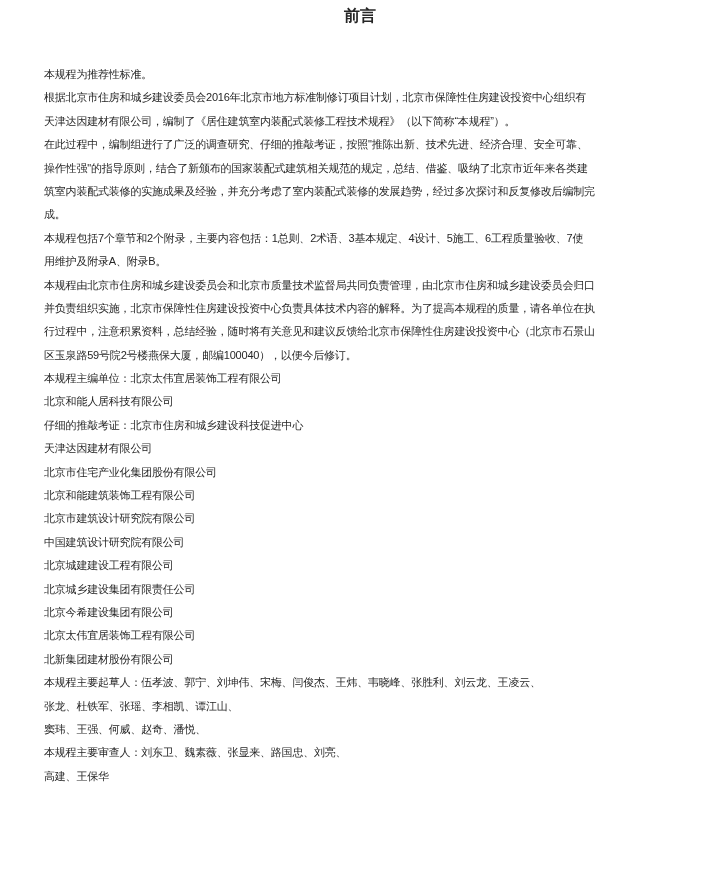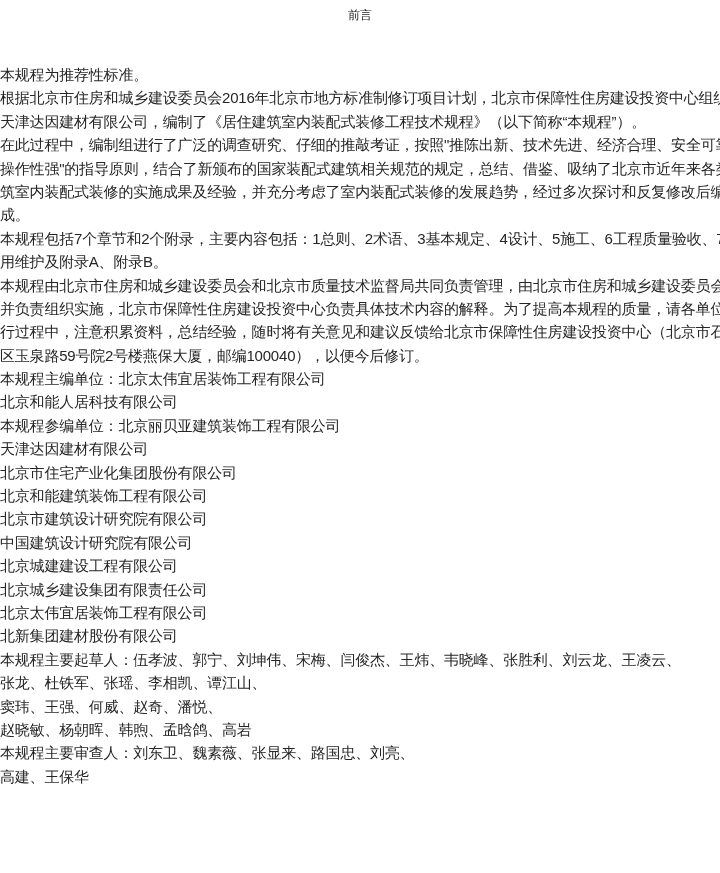--- a/index.html
+++ b/index.html
@@ -14,38 +14,39 @@
     overflow: hidden;
     font-family: "Liberation Sans", sans-serif;
     color: #262626;
   }
   .doc-title {
     position: absolute;
     top: 6px;
     left: 0;
     width: 720px;
     text-align: center;
-    font-size: 12px;
+    font-size: 16px;
     line-height: 19px;
-    font-weight: normal;
+    font-weight: bold;
     white-space: nowrap;
   }
   .doc-body {
     position: absolute;
     top: 63px;
     left: 0;
     width: 720px;
   }
   .text-line {
     height: 23.4px;
     line-height: 23.4px;
-    font-size: 15px;
+    font-size: 11px;
     letter-spacing: -0.2px;
     white-space: nowrap;
     overflow: hidden;
+    margin-left: 44px;
   }
 </style>
 </head>
 <body>
 
 <div class="doc-title">前言</div>
 
 <div class="doc-body">
     <div class="text-line">本规程为推荐性标准。</div>
     <div class="text-line">根据北京市住房和城乡建设委员会2016年北京市地方标准制修订项目计划，北京市保障性住房建设投资中心组织有</div>
@@ -55,29 +56,29 @@
     <div class="text-line">筑室内装配式装修的实施成果及经验，并充分考虑了室内装配式装修的发展趋势，经过多次探讨和反复修改后编制完</div>
     <div class="text-line">成。</div>
     <div class="text-line">本规程包括7个章节和2个附录，主要内容包括：1总则、2术语、3基本规定、4设计、5施工、6工程质量验收、7使</div>
     <div class="text-line">用维护及附录A、附录B。</div>
     <div class="text-line">本规程由北京市住房和城乡建设委员会和北京市质量技术监督局共同负责管理，由北京市住房和城乡建设委员会归口</div>
     <div class="text-line">并负责组织实施，北京市保障性住房建设投资中心负责具体技术内容的解释。为了提高本规程的质量，请各单位在执</div>
     <div class="text-line">行过程中，注意积累资料，总结经验，随时将有关意见和建议反馈给北京市保障性住房建设投资中心（北京市石景山</div>
     <div class="text-line">区玉泉路59号院2号楼燕保大厦，邮编100040），以便今后修订。</div>
     <div class="text-line">本规程主编单位：北京太伟宜居装饰工程有限公司</div>
     <div class="text-line">北京和能人居科技有限公司</div>
-    <div class="text-line">本规程参编单位：北京丽贝亚建筑装饰工程有限公司</div>
+    <div class="text-line">仔细的推敲考证：北京市住房和城乡建设科技促进中心</div>
     <div class="text-line">天津达因建材有限公司</div>
     <div class="text-line">北京市住宅产业化集团股份有限公司</div>
     <div class="text-line">北京和能建筑装饰工程有限公司</div>
     <div class="text-line">北京市建筑设计研究院有限公司</div>
     <div class="text-line">中国建筑设计研究院有限公司</div>
     <div class="text-line">北京城建建设工程有限公司</div>
     <div class="text-line">北京城乡建设集团有限责任公司</div>
+    <div class="text-line">北京今希建设集团有限公司</div>
     <div class="text-line">北京太伟宜居装饰工程有限公司</div>
     <div class="text-line">北新集团建材股份有限公司</div>
     <div class="text-line">本规程主要起草人：伍孝波、郭宁、刘坤伟、宋梅、闫俊杰、王炜、韦晓峰、张胜利、刘云龙、王凌云、</div>
     <div class="text-line">张龙、杜铁军、张瑶、李相凯、谭江山、</div>
     <div class="text-line">窦玮、王强、何威、赵奇、潘悦、</div>
-    <div class="text-line">赵晓敏、杨朝晖、韩煦、孟晗鸽、高岩</div>
     <div class="text-line">本规程主要审查人：刘东卫、魏素薇、张显来、路国忠、刘亮、</div>
     <div class="text-line">高建、王保华</div>
   </div>
 
 </body></html>

